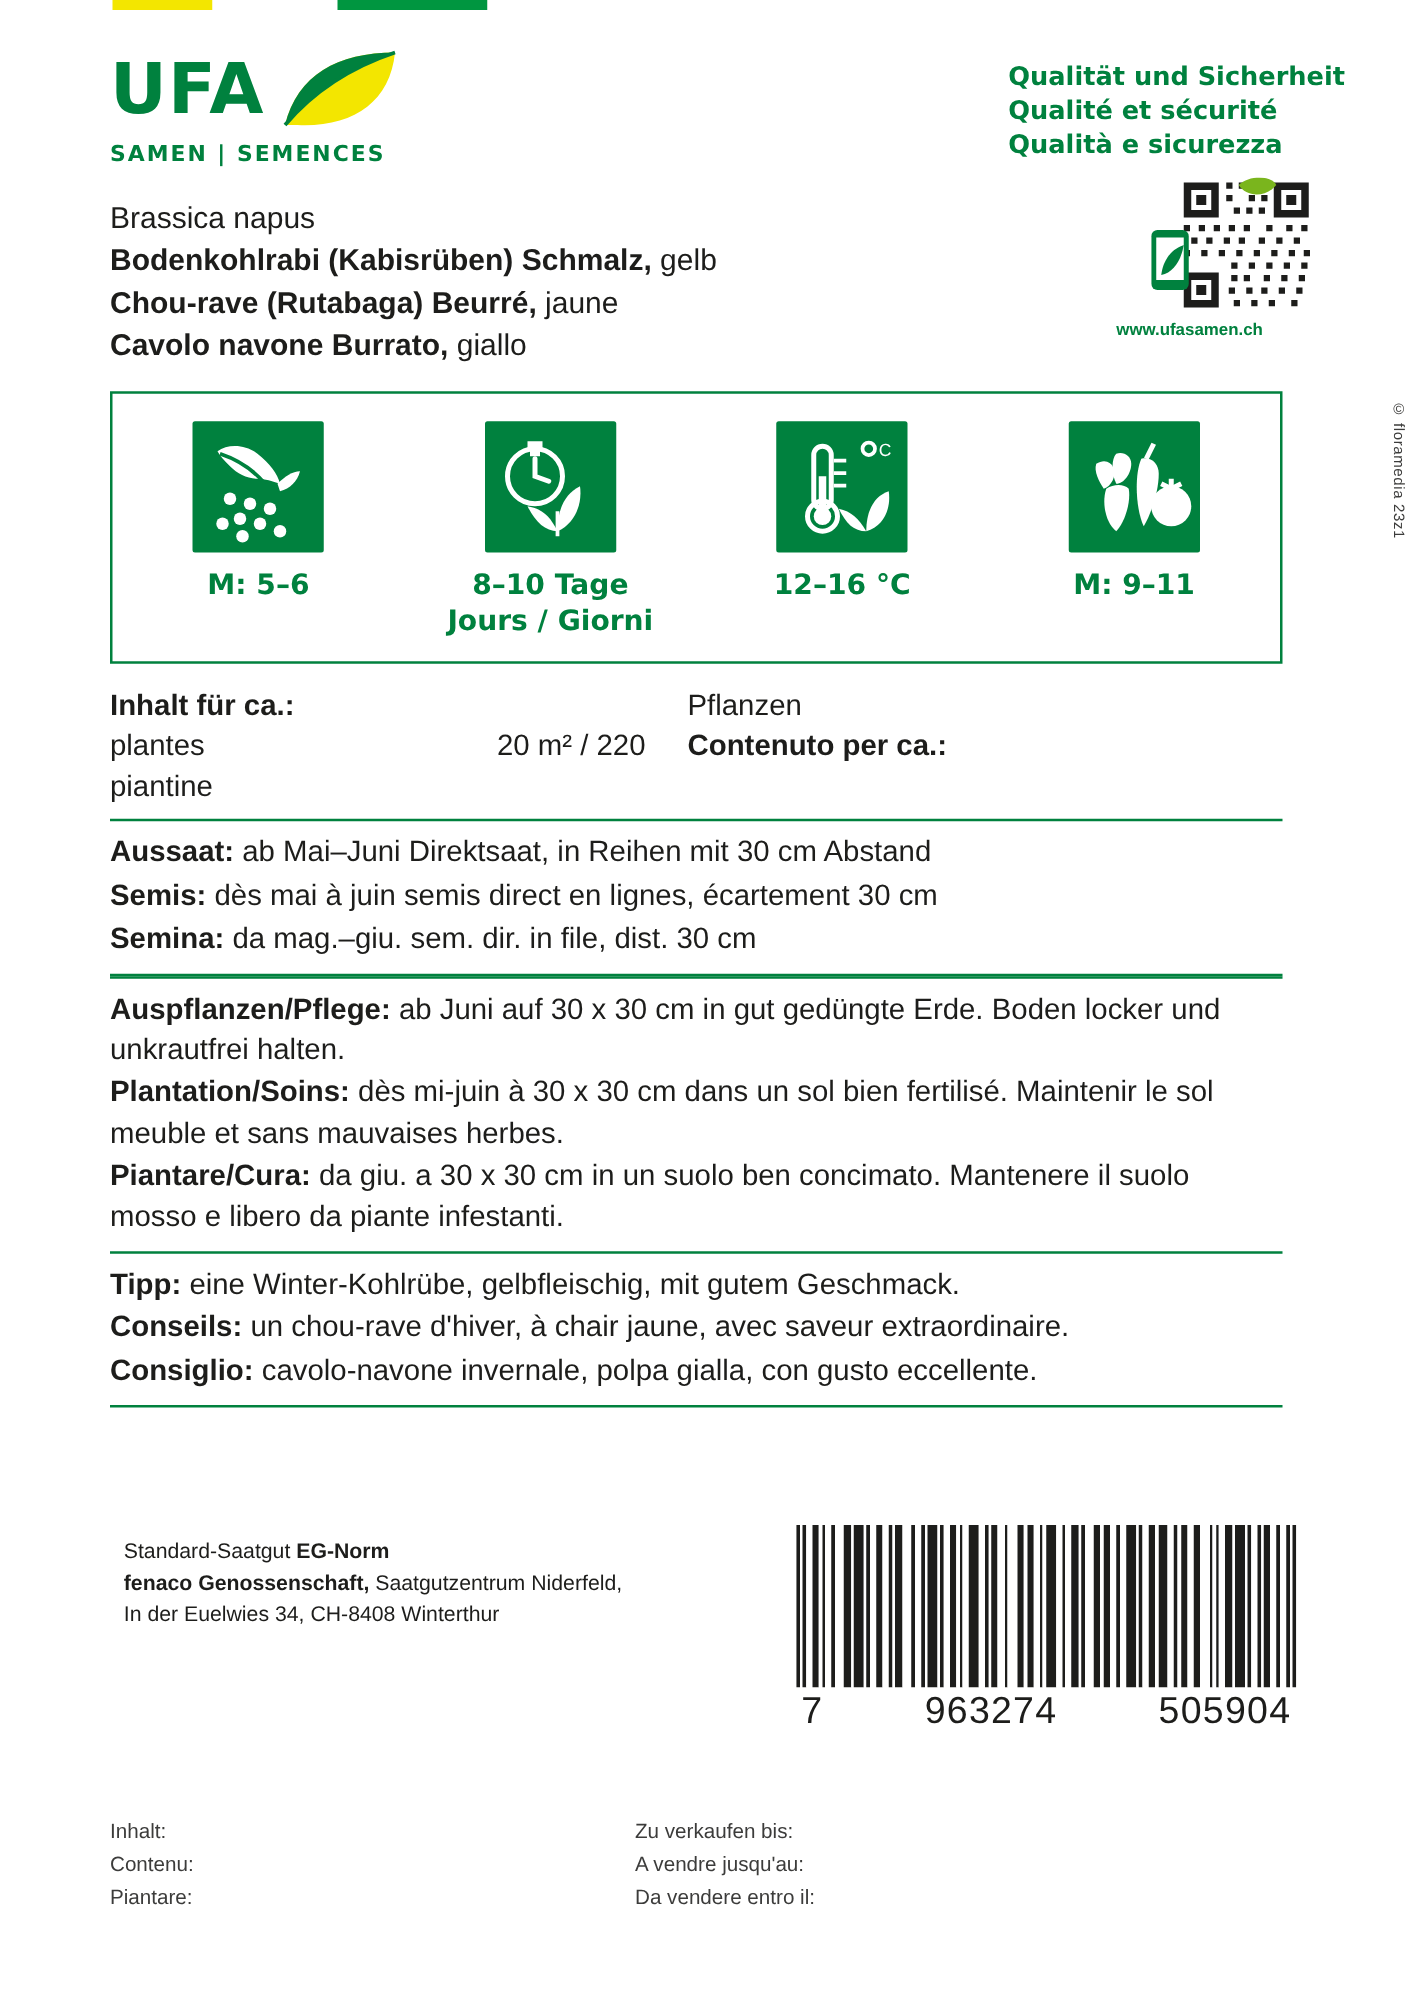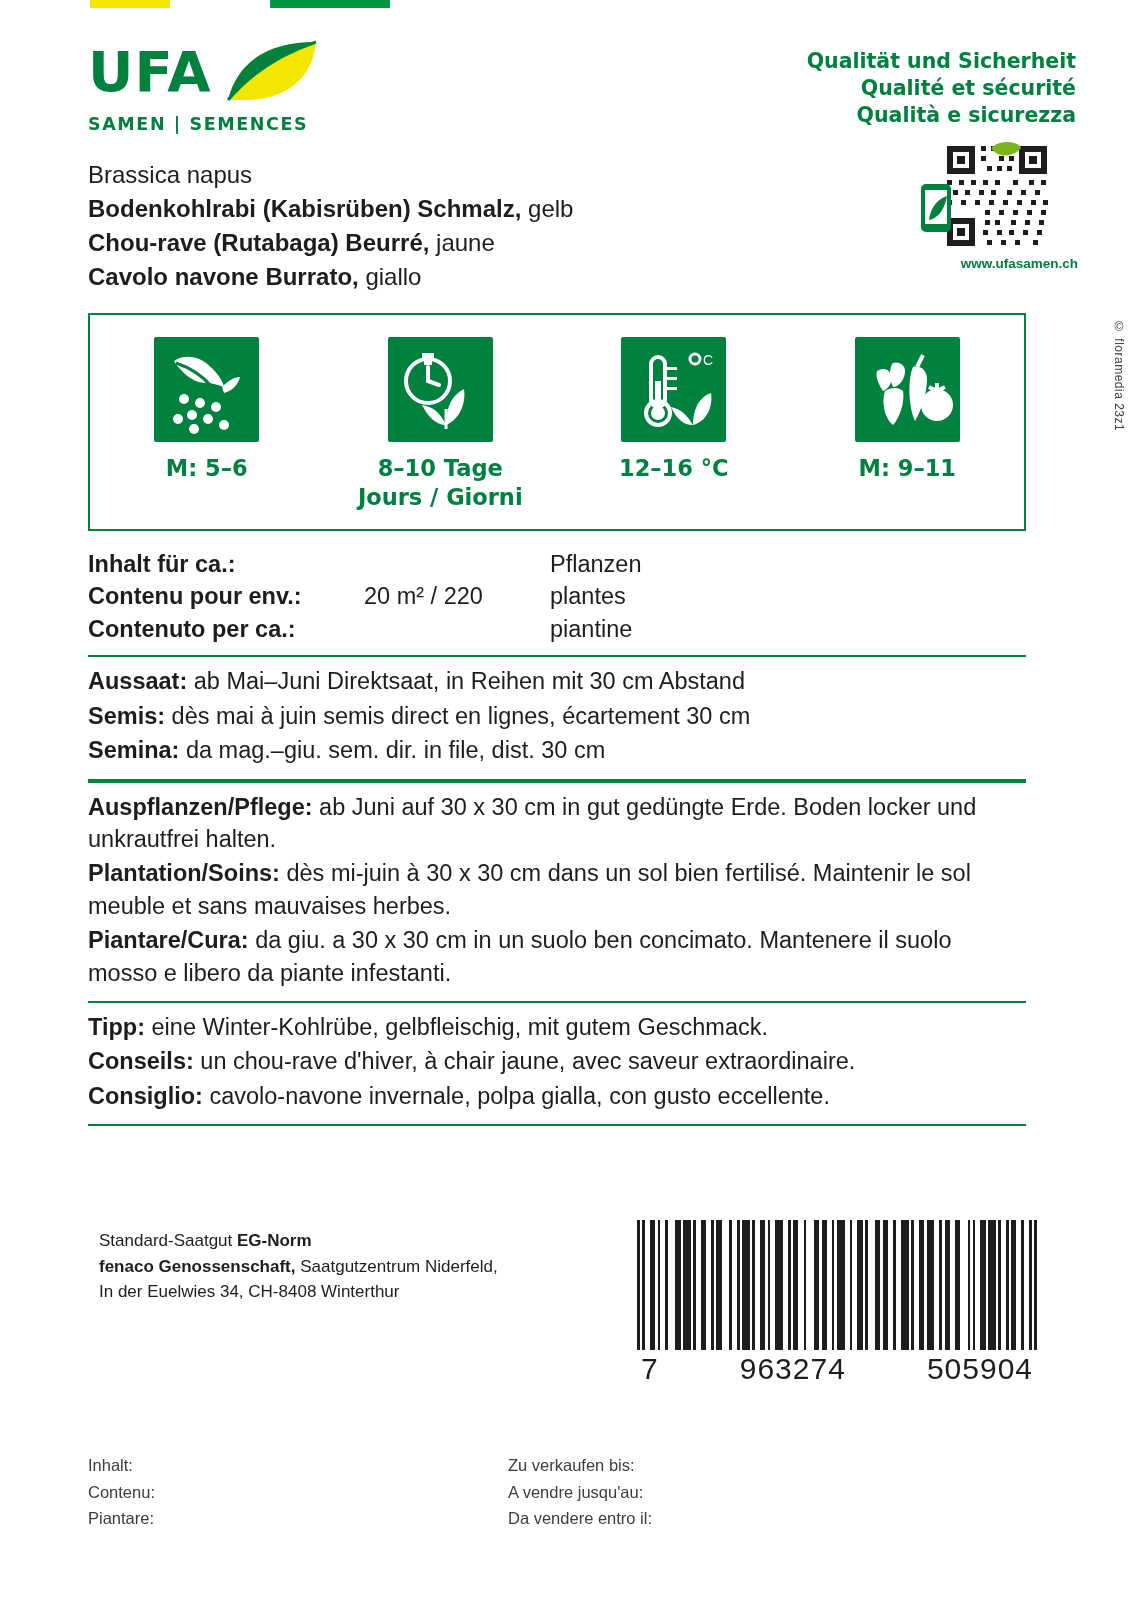--- a/index.html
+++ b/index.html
@@ -72,21 +72,20 @@
     font-weight: bold;
     letter-spacing: 1.6px;
     color: #00813e;
     font-family: "DejaVu Sans", sans-serif;
   }
 
   .quality {
     position: absolute;
     right: 0;
     top: 14px;
-    text-align: right;
     color: #00813e;
     font-weight: bold;
     font-size: 20.5px;
     line-height: 1.32;
     font-family: "DejaVu Sans", sans-serif;
   }
   .quality .it { font-style: normal; }
 
   
   .names {
@@ -106,21 +105,21 @@
     line-height: 1.42;
   }
   .name-line b { font-weight: bold; }
 
   
   .qr-block {
     position: absolute;
     top: 142px;
     right: 58px;
     width: 185px;
-    text-align: right;
+    text-align: left;
   }
   .qr-img {
     width: 130px;
     height: 106px;
     margin: 0 auto;
     position: relative;
   }
   .qr-url {
     margin-top: 8px;
     font-size: 13.5px;
@@ -188,21 +187,21 @@
   }
   .sec { padding: 8px 0 10px 0; }
   .sec-3col {
     display: grid;
     grid-template-columns: 272px 190px auto;
     align-items: start;
     font-size: 23.5px;
     line-height: 1.38;
   }
   .sec-3col .lbl { font-weight: bold; }
-  .sec-3col .mid { font-weight: normal; }
+  .sec-3col .mid { font-weight: normal; text-align: center; }
   .sec-3col .val { font-weight: normal; }
   .mid-cell {
     grid-row: 1 / span 3;
     grid-column: 2;
     align-self: center;
     text-align: left;
     padding-left: 4px;
   }
   .para {
     font-size: 23.5px;
@@ -461,21 +460,20 @@
     </div>
   </div>
 
   <div class="content">
 
     <div class="sec">
       <div class="sec-3col">
         <div class="lbl">Inhalt für ca.:</div>
         <div class="mid-cell mid">20 m² / 220</div>
         <div class="val">Pflanzen</div>
-        <div class="lbl">Contenu pour env.:</div>
         <div class="val">plantes</div>
         <div class="lbl">Contenuto per ca.:</div>
         <div class="val">piantine</div>
       </div>
     </div>
 
     <div class="rule"></div>
 
     <div class="sec para">
       <p><b>Aussaat:</b><span> ab Mai–Juni Direktsaat, in Reihen mit 30 cm Abstand</span></p>

